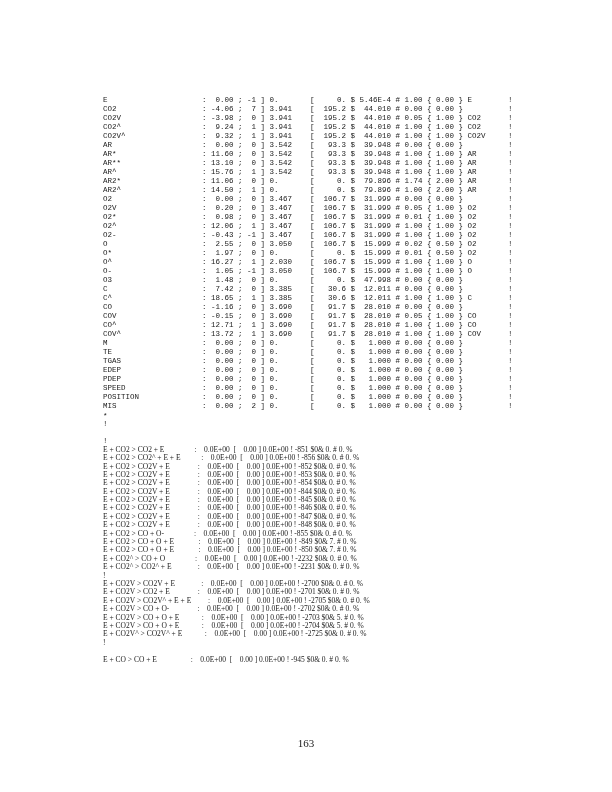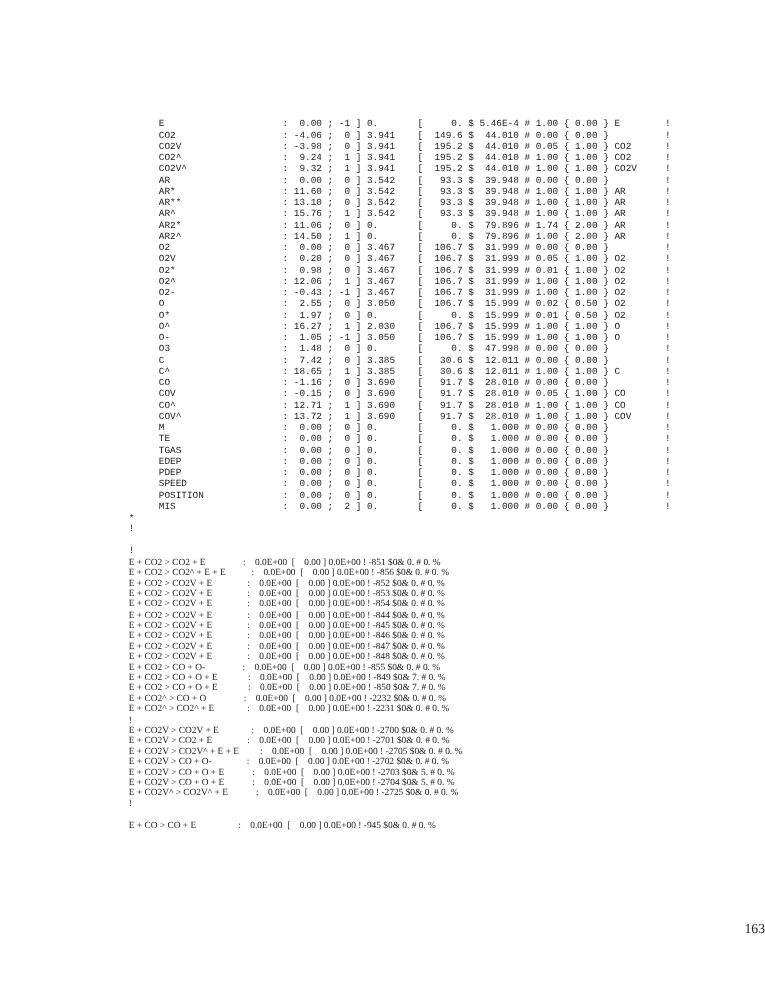--- a/index.html
+++ b/index.html
@@ -6,40 +6,40 @@
   .page{
     position:relative;
     width:612px;height:792px;
     background:#ffffff;
     color:#1b1b1b;
     font-family:"Liberation Mono","DejaVu Sans Mono",monospace;
     overflow:hidden;
   }
   .content{position:absolute;left:103px;top:96px;}
   .ln{white-space:pre;font-size:7.5px;}
-  .species .ln{height:9px;line-height:9px;margin-left:24px;}
+  .species .ln{height:9px;line-height:9px;}
   .break .ln{height:8.2px;line-height:8.2px;}
   .reactions .ln{height:8.4px;line-height:8.4px;}
   .break{margin-top:1px;}
   .reactions{margin-top:1px;font-family:Liberation Serif, serif;}
   .pageno{
     position:absolute;top:737px;left:0;width:612px;
-    text-align:right;
+    text-align:center;
     font-family:"Liberation Serif","DejaVu Serif",serif;
     font-size:11px;color:#1b1b1b;
   }
 </style>
 </head>
 <body>
 
 <div class="page">
   <div class="content">
     <div class="block species">
         <div class="ln">E                     :  0.00 ; -1 ] 0.       [     0. $ 5.46E-4 # 1.00 { 0.00 } E        !</div>
-        <div class="ln">CO2                   : -4.06 ;  0 ] 3.941    [  149.6 $  44.010 # 0.00 { 0.00 }          !</div>
+        <div class="ln">CO2                   : -4.06 ;  7 ] 3.941    [  195.2 $  44.010 # 0.00 { 0.00 }          !</div>
         <div class="ln">CO2V                  : -3.98 ;  0 ] 3.941    [  195.2 $  44.010 # 0.05 { 1.00 } CO2      !</div>
         <div class="ln">CO2^                  :  9.24 ;  1 ] 3.941    [  195.2 $  44.010 # 1.00 { 1.00 } CO2      !</div>
         <div class="ln">CO2V^                 :  9.32 ;  1 ] 3.941    [  195.2 $  44.010 # 1.00 { 1.00 } CO2V     !</div>
         <div class="ln">AR                    :  0.00 ;  0 ] 3.542    [   93.3 $  39.948 # 0.00 { 0.00 }          !</div>
         <div class="ln">AR*                   : 11.60 ;  0 ] 3.542    [   93.3 $  39.948 # 1.00 { 1.00 } AR       !</div>
         <div class="ln">AR**                  : 13.10 ;  0 ] 3.542    [   93.3 $  39.948 # 1.00 { 1.00 } AR       !</div>
         <div class="ln">AR^                   : 15.76 ;  1 ] 3.542    [   93.3 $  39.948 # 1.00 { 1.00 } AR       !</div>
         <div class="ln">AR2*                  : 11.06 ;  0 ] 0.       [     0. $  79.896 # 1.74 { 2.00 } AR       !</div>
         <div class="ln">AR2^                  : 14.50 ;  1 ] 0.       [     0. $  79.896 # 1.00 { 2.00 } AR       !</div>
         <div class="ln">O2                    :  0.00 ;  0 ] 3.467    [  106.7 $  31.999 # 0.00 { 0.00 }          !</div>

